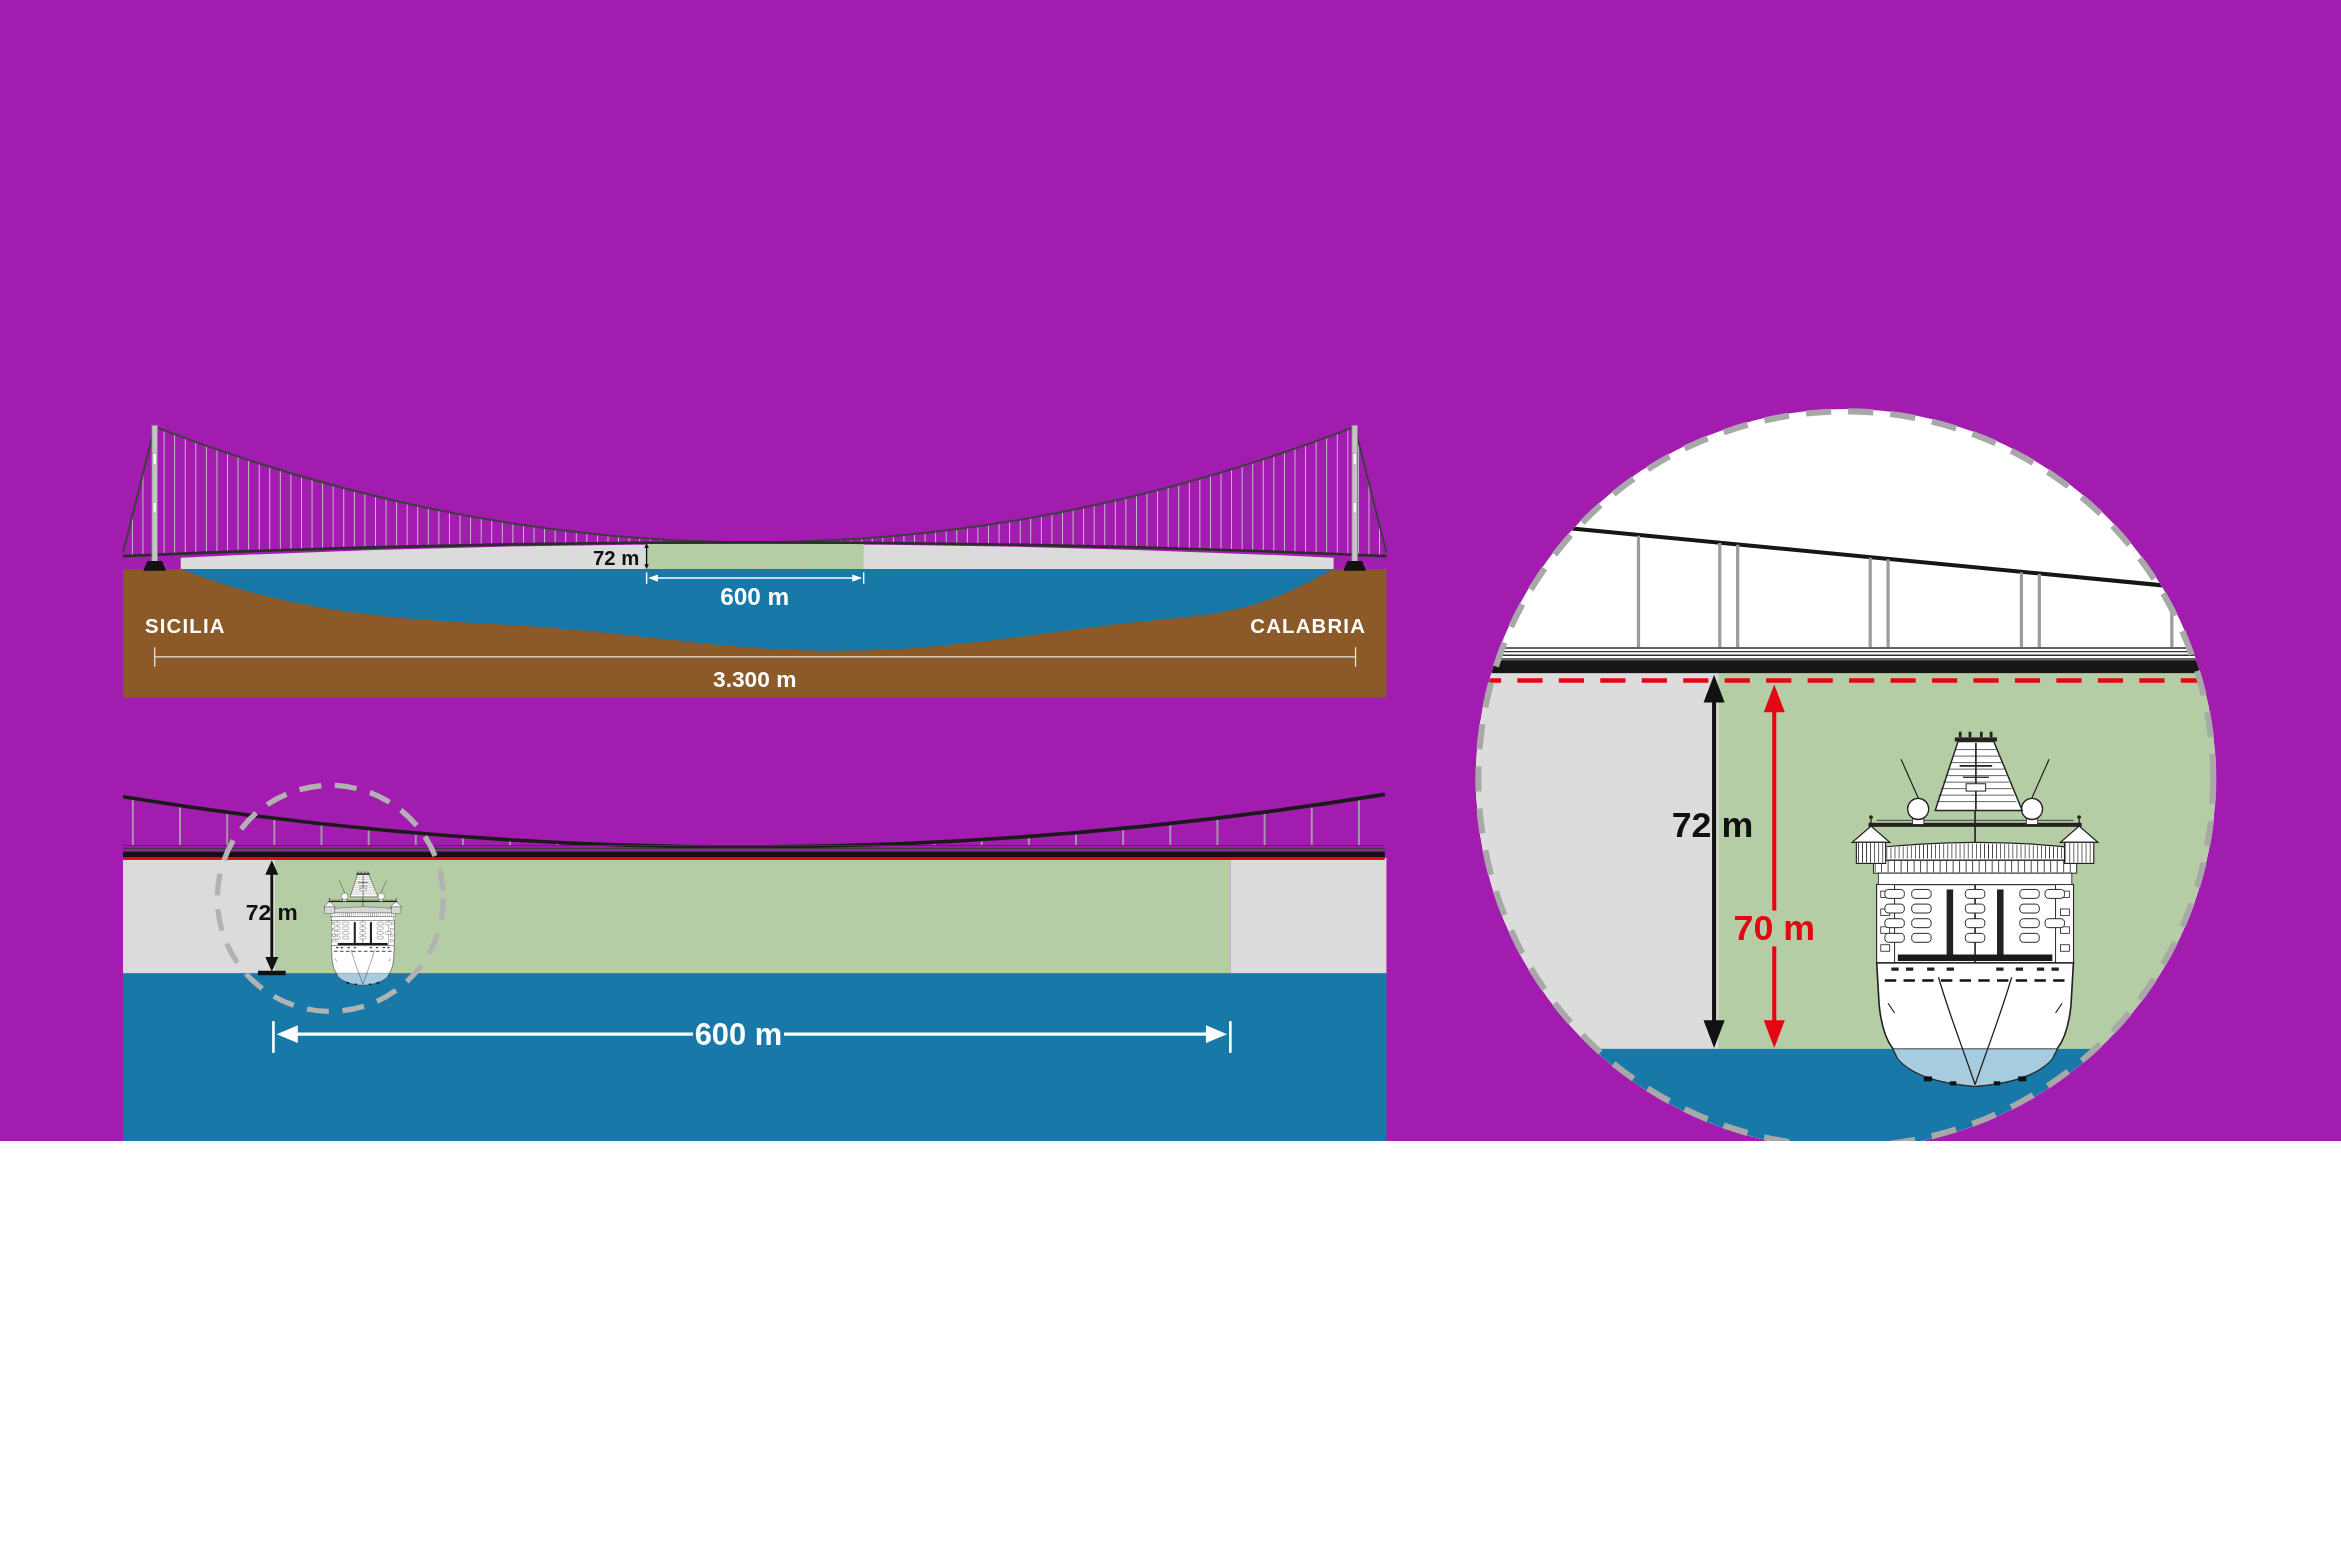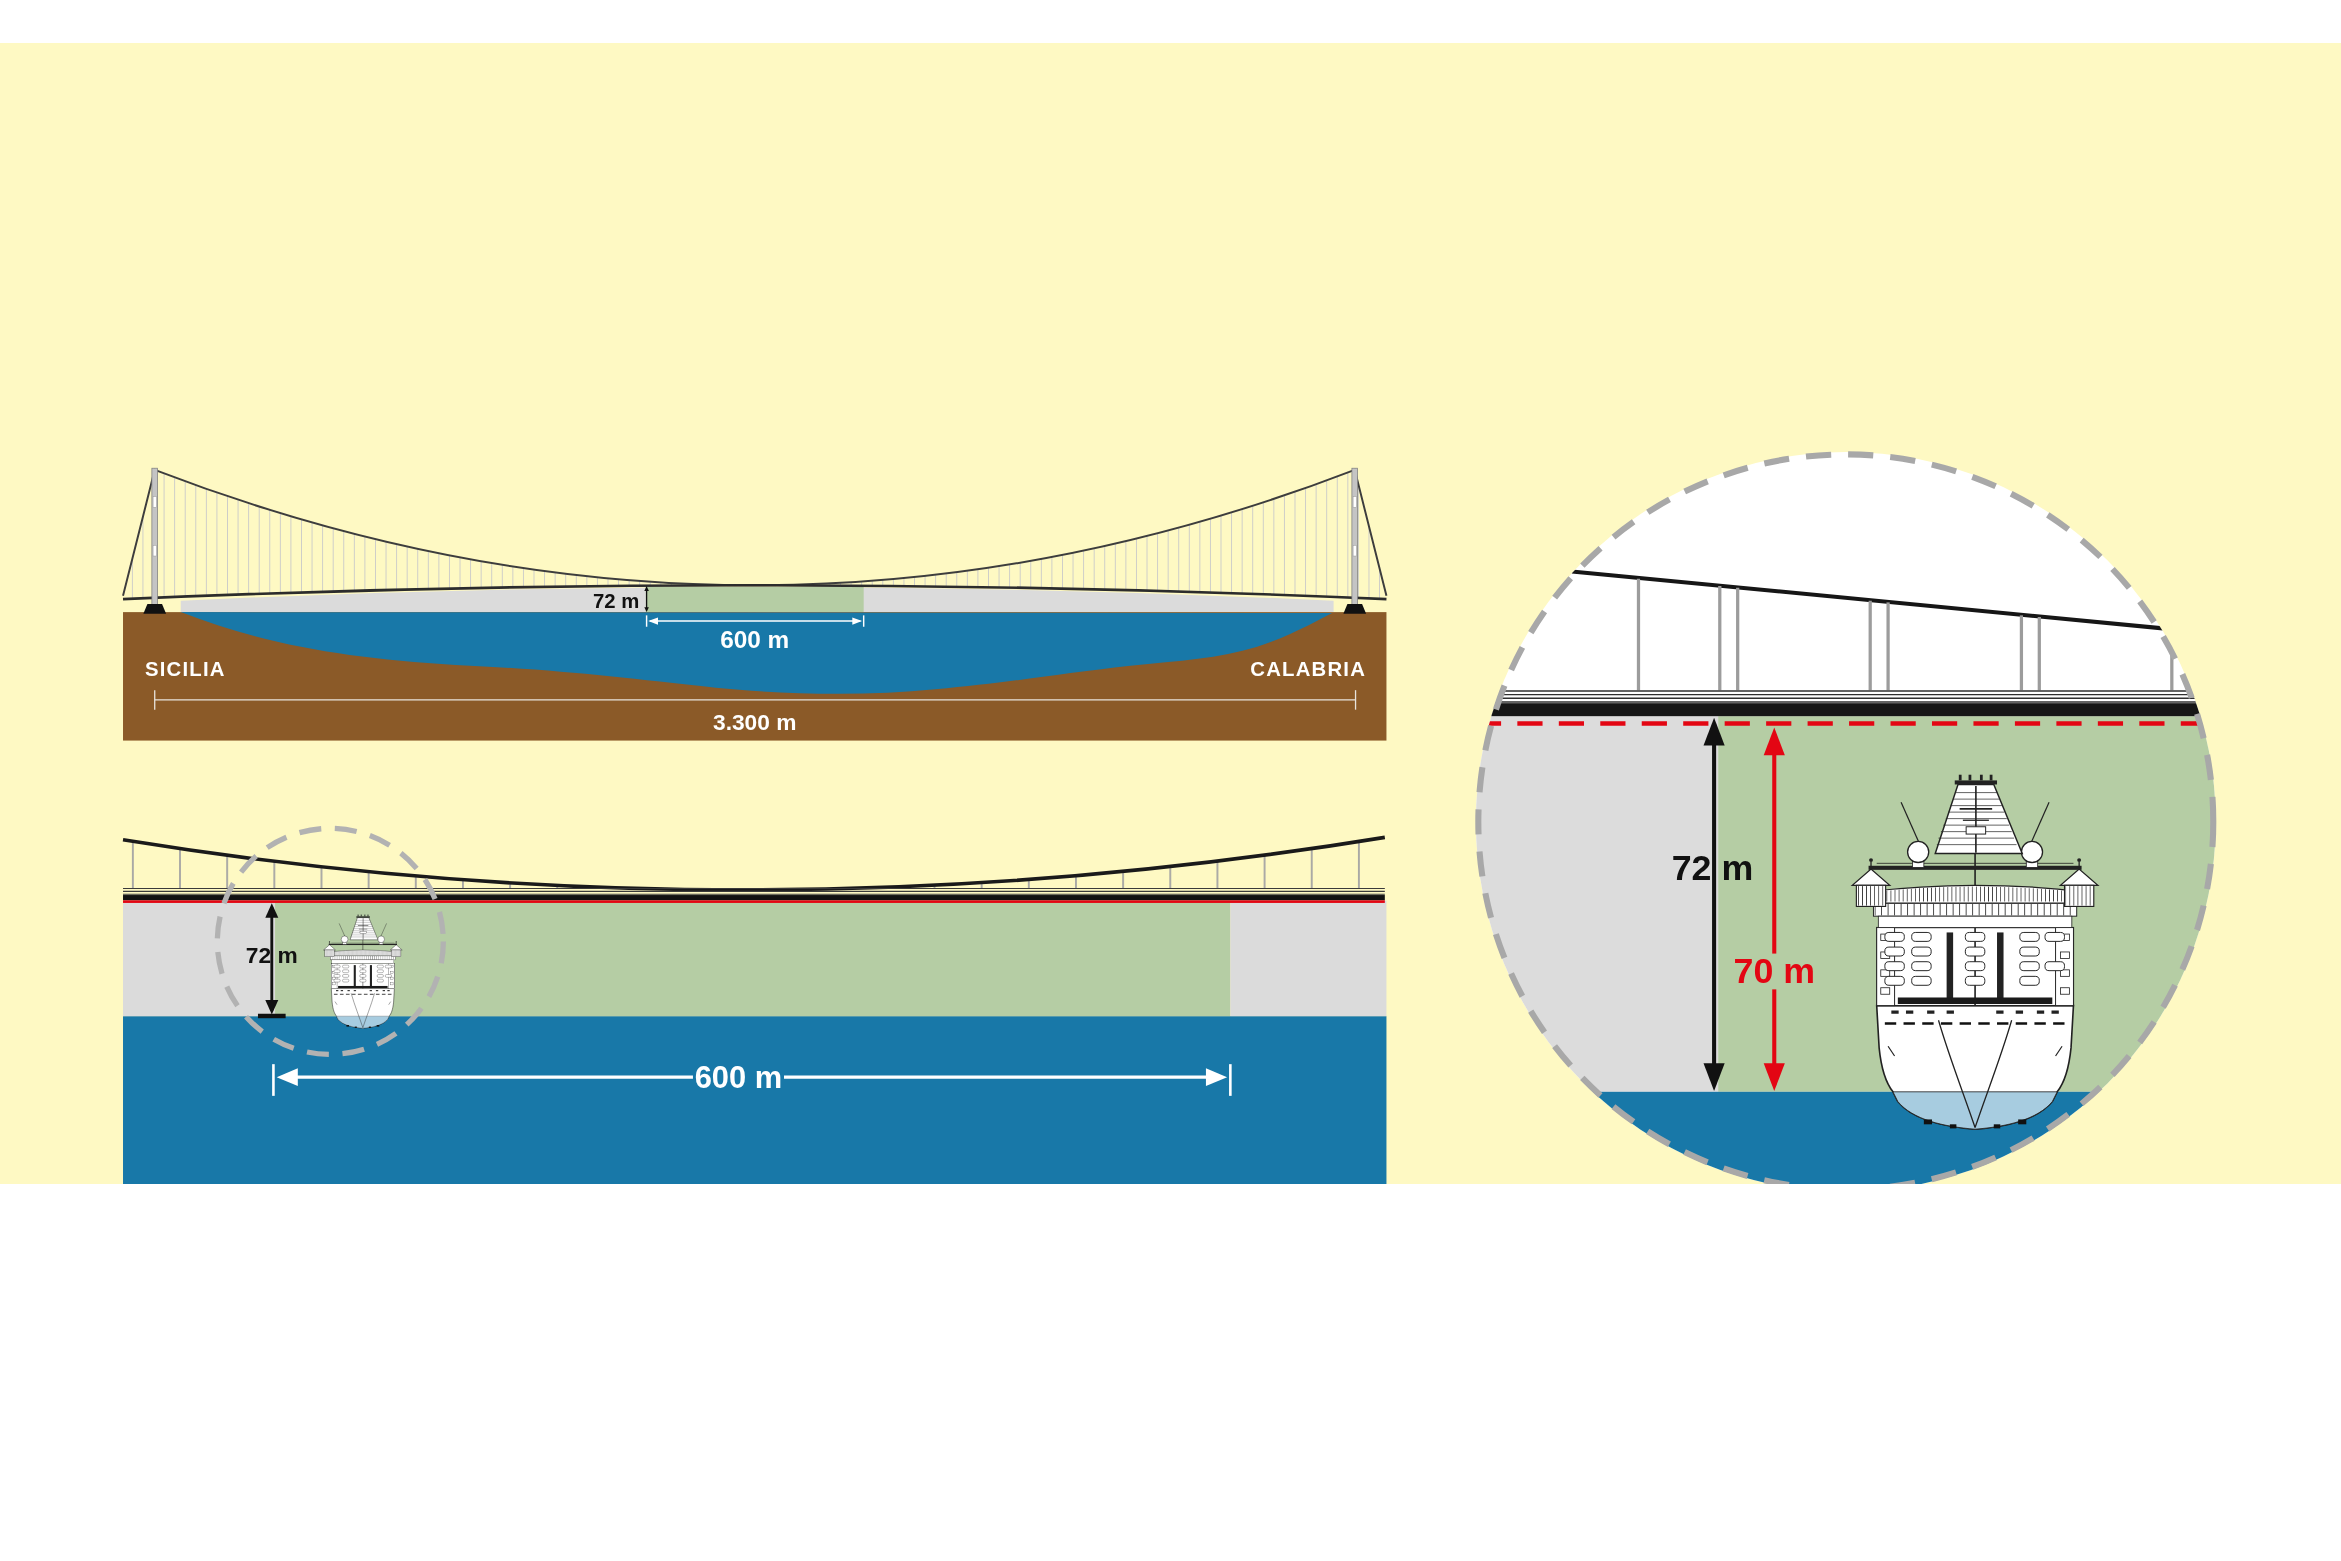--- a/index.html
+++ b/index.html
@@ -1,16 +1,16 @@
 <!DOCTYPE html>
 <html style="font-size:13px"><head>
 <meta charset="utf-8">
 <style>
   html,body{margin:0;padding:0;background:#ffffff;}
-  .stage{position:relative;width:2342px;height:1141px;background:#fef9c3;overflow:hidden;margin-top:43px;}
+  .stage{position:relative;width:2342px;height:1141px;background:#a21caf;overflow:hidden;}
   svg{position:absolute;left:0;top:0;}
   text{font-family:"Liberation Sans","DejaVu Sans",sans-serif;font-weight:700;}
   .lbl-white{fill:#ffffff;}
   .lbl-black{fill:#111111;}
   .lbl-red{fill:#e30613;}
 </style>
 </head>
 <body>
 
 <div class="stage">

